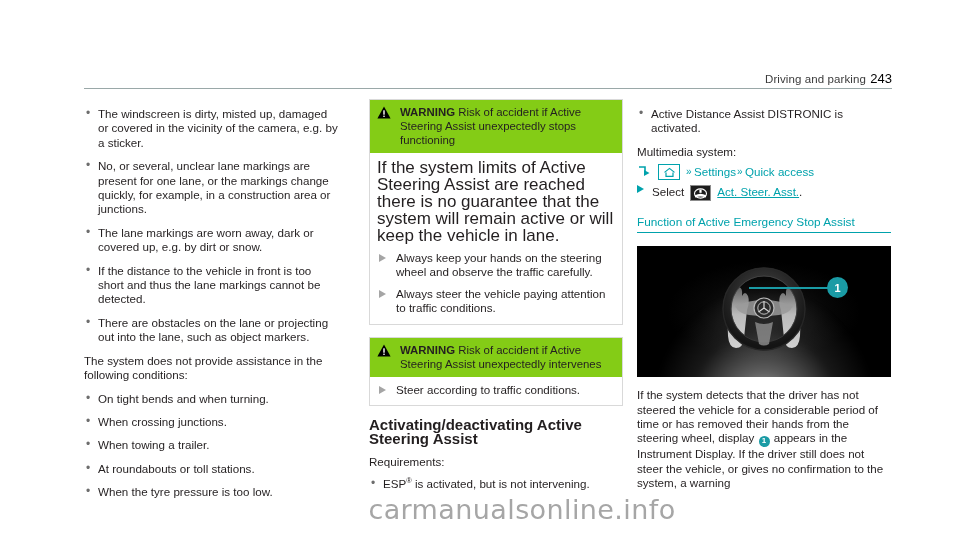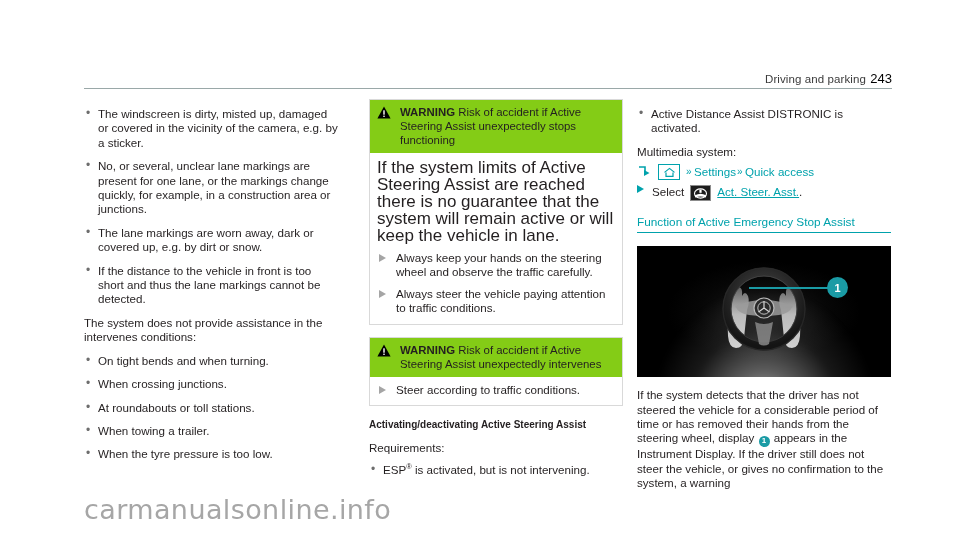--- a/index.html
+++ b/index.html
@@ -144,21 +144,21 @@
     top: 3px;
     width: 0; height: 0;
     border-top: 4.5px solid transparent;
     border-bottom: 4.5px solid transparent;
     border-left: 7.5px solid #a5a5a5;
   }
 
   
   .sub-heading {
     font-weight: bold;
-    font-size: 10px;
+    font-size: 15px;
     margin: 6px 0 9px 0;
     line-height: 14px;
   }
   .req-label {
     font-size: 11.6px;
     margin: 0 0 5px 0;
   }
 
   
   .teal-heading {
@@ -311,21 +311,21 @@
     vertical-align: -1px;
     margin: 0 1px;
   }
 
   
   #watermark {
     position: absolute;
     left: 0;
     bottom: 8px;
     width: 960px;
-    text-align: left;
+    text-align: center;
     font-size: 27px;
     color: #a6a6a6;
     letter-spacing: .4px;
     font-family: "DejaVu Sans", sans-serif;
     padding-left: 84px;
     box-sizing: border-box;
   }
 </style>
 </head>
 <body>
@@ -336,29 +336,30 @@
 </div>
 <div id="header-rule"></div>
 
 <div class="column" id="col-left">
 
   <ul class="bullets gap">
     <li>The windscreen is dirty, misted up, damaged or covered in the vicinity of the camera, e.g. by a sticker.</li>
     <li>No, or several, unclear lane markings are present for one lane, or the markings change quickly, for example, in a construction area or junctions.</li>
     <li>The lane markings are worn away, dark or covered up, e.g. by dirt or snow.</li>
     <li>If the distance to the vehicle in front is too short and thus the lane markings cannot be detected.</li>
+    <li>There are obstacles on the lane or projecting out into the lane, such as object markers.</li>
   </ul>
 
-  <p class="para">The system does not provide assistance in the intervenes conditions:</p>
+  <p class="para">The system does not provide assistance in the following conditions:</p>
 
   <ul class="bullets gap">
     <li>On tight bends and when turning.</li>
     <li>When crossing junctions.</li>
+    <li>When towing a trailer.</li>
     <li>At roundabouts or toll stations.</li>
-    <li>When towing a trailer.</li>
     <li>When the tyre pressure is too low.</li>
   </ul>
 </div>
 
 <div class="column" id="col-middle">
 
   <div class="warning-box">
     <div class="warning-head">
       <span class="warn-triangle">
         <svg width="14" height="13" viewBox="0 0 14 13">

